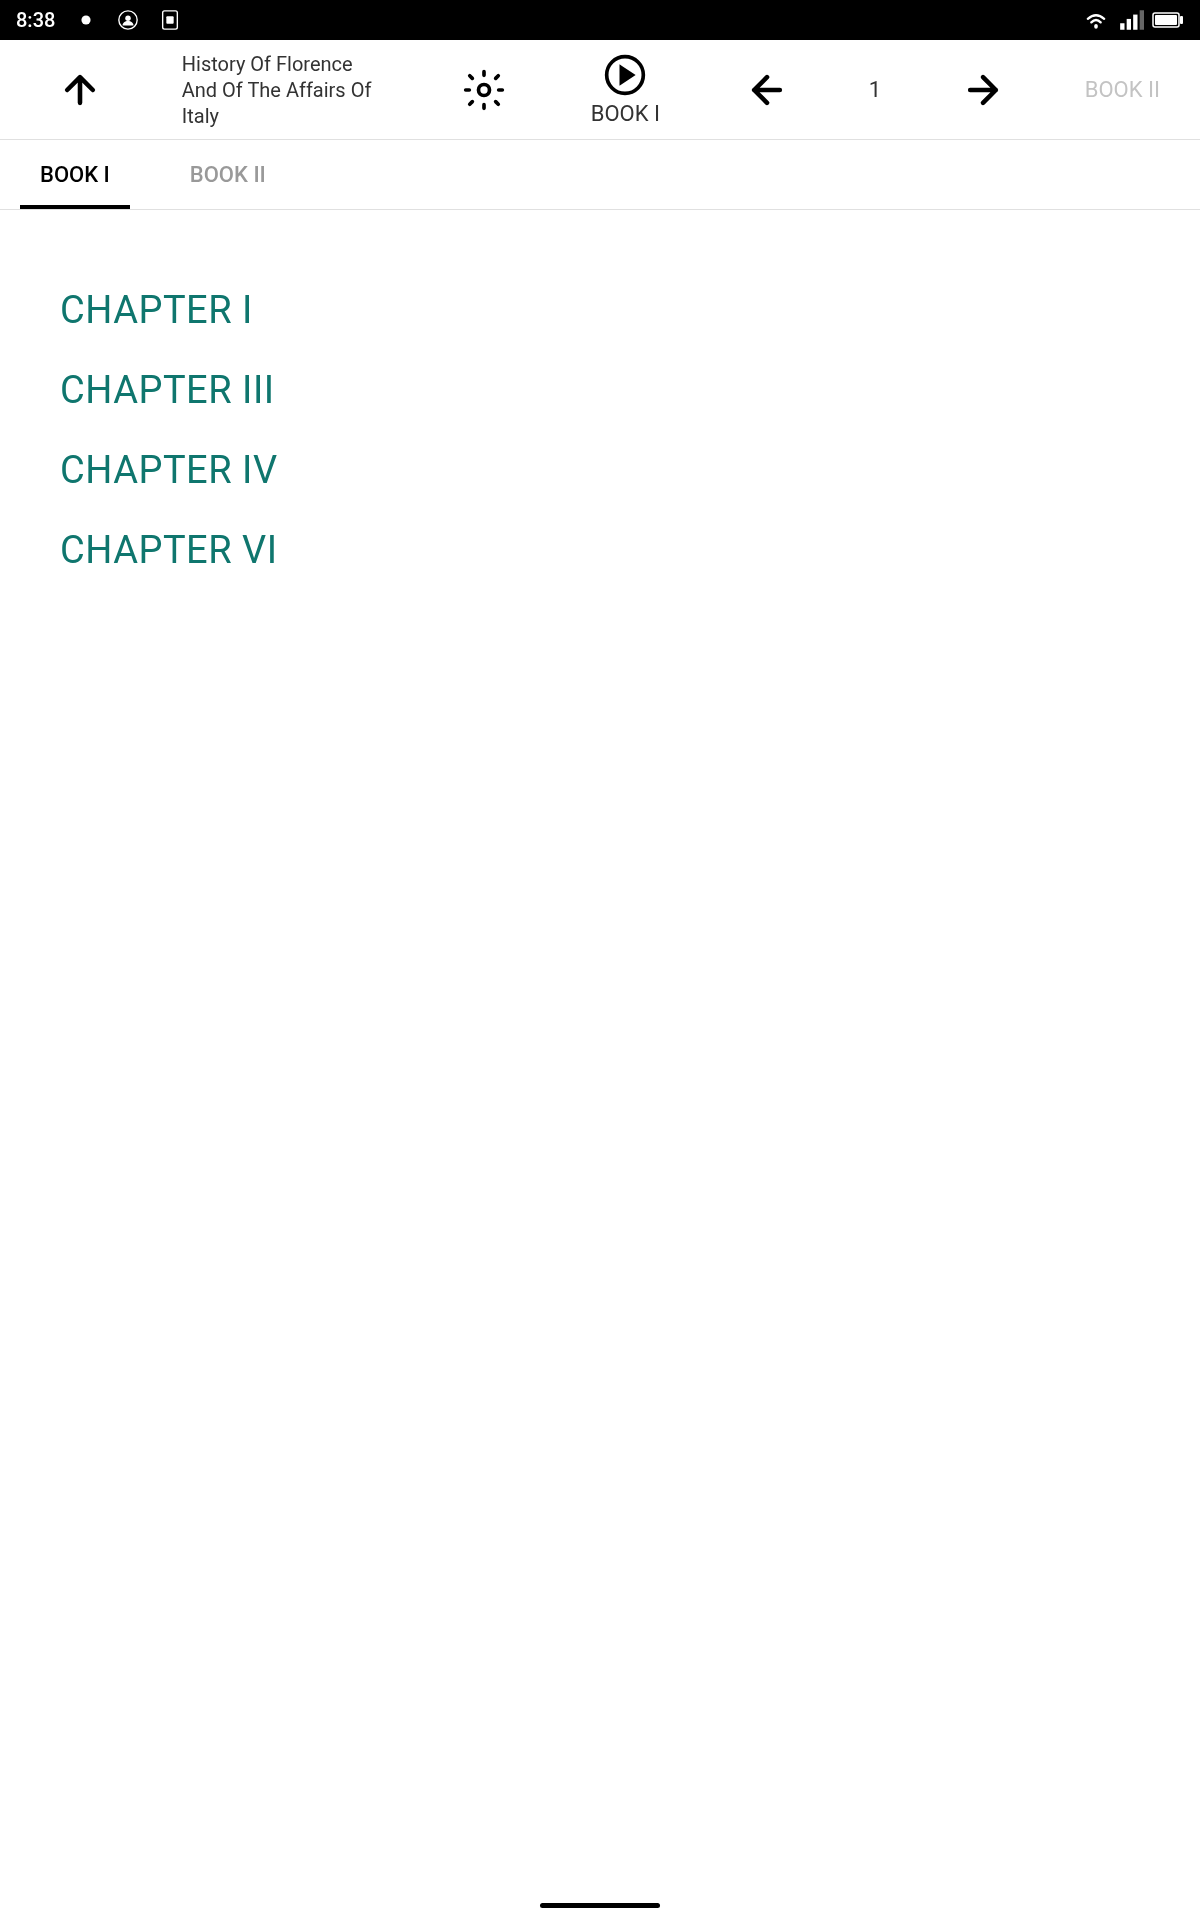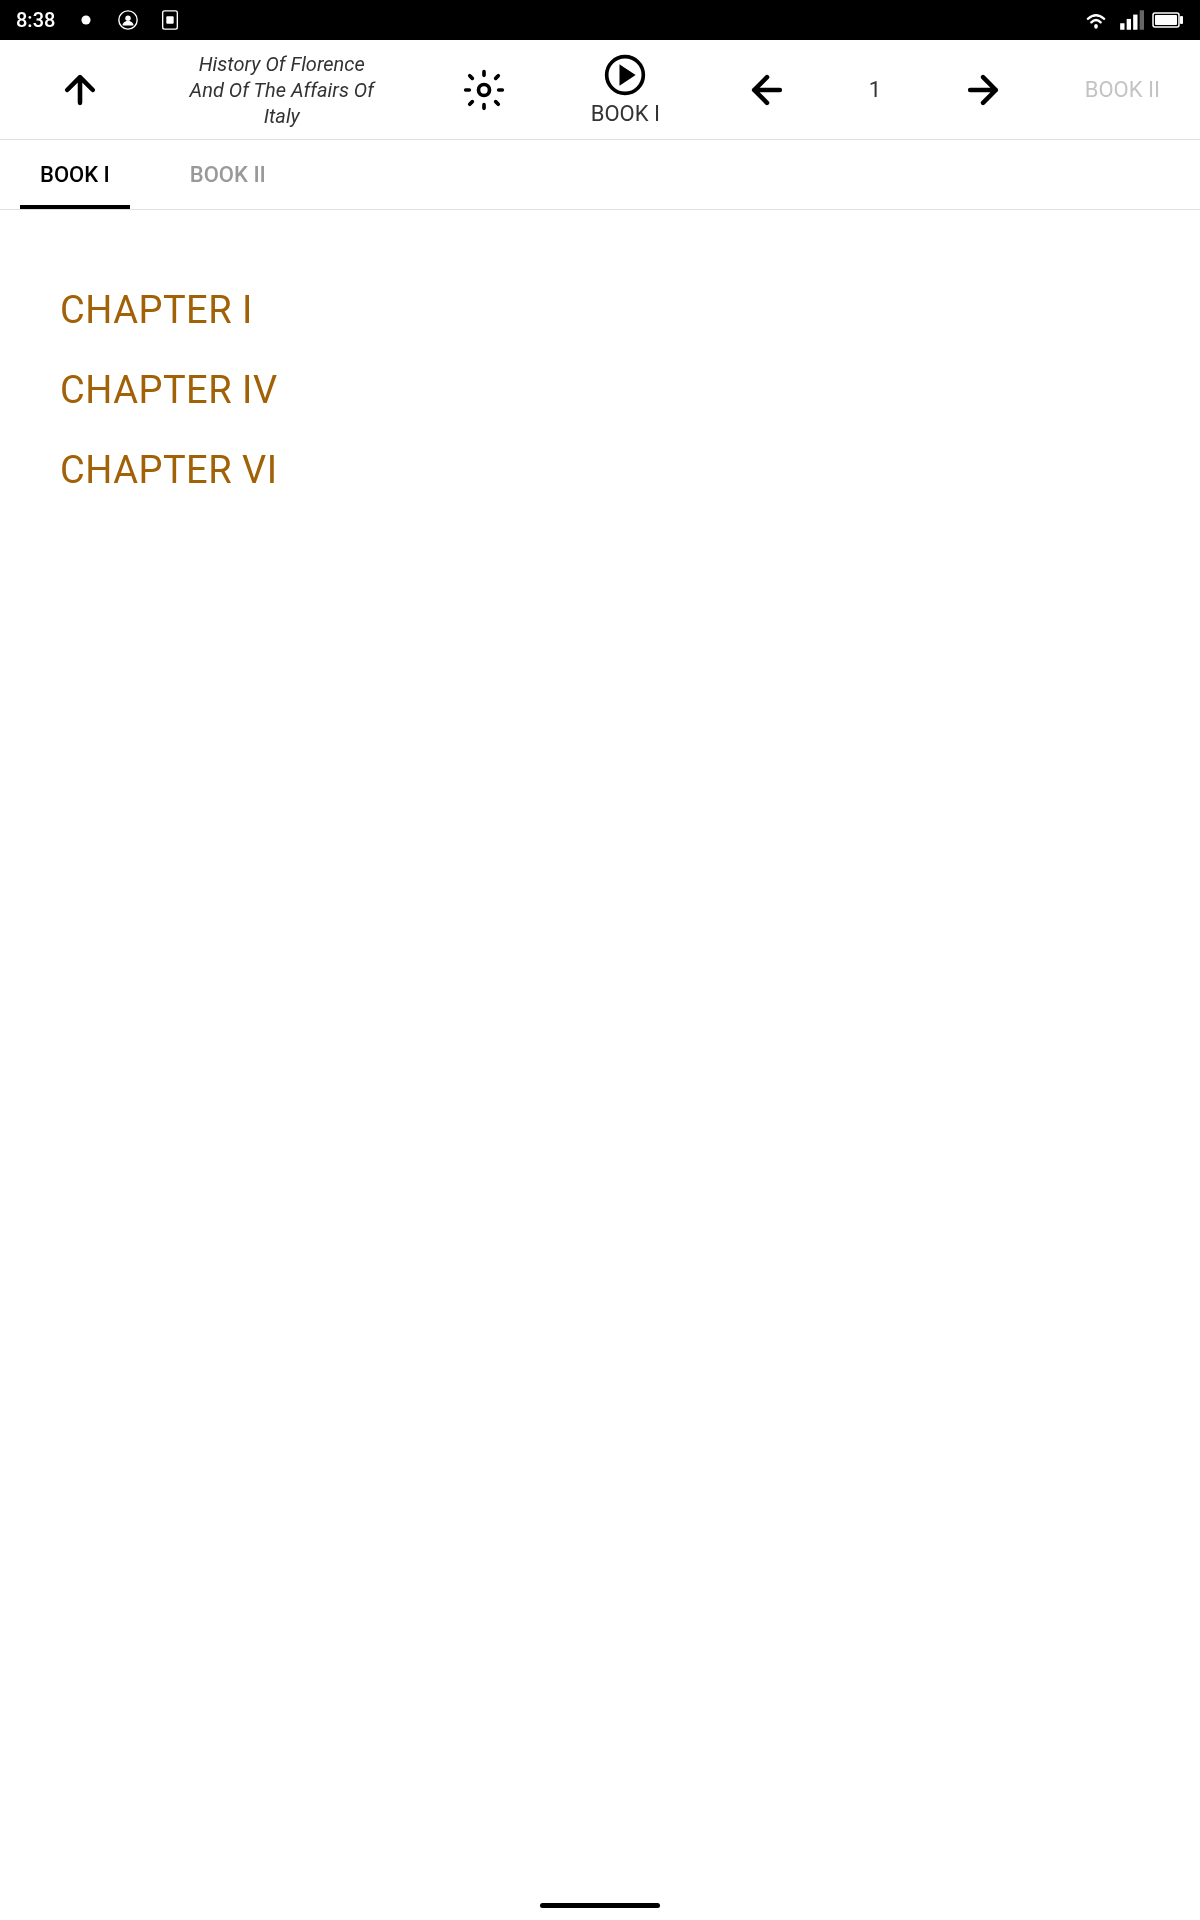--- a/index.html
+++ b/index.html
@@ -64,24 +64,22 @@
     }
 
     .nav-icon-btn svg {
       width: 44px;
       height: 44px;
     }
 
     .nav-book-title {
       font-size: 20px;
       color: #333;
-      text-align: center;
       max-width: 200px;
       line-height: 1.3;
-      font-style: italic;
     }
 
     .nav-center {
       display: flex;
       flex-direction: column;
       align-items: center;
       gap: 4px;
     }
 
     .nav-book-label {
@@ -137,21 +135,21 @@
     }
 
     
     .chapter-list {
       padding: 60px 0 60px 60px;
     }
 
     .chapter-item {
       font-size: 38px;
       font-weight: 400;
-      color: #a16207;
+      color: #0f766e;
       padding: 18px 0;
       cursor: pointer;
       letter-spacing: 0.5px;
     }
 
     
     .bottom-bar {
       position: fixed;
       bottom: 0;
       width: 1200px;
@@ -266,20 +264,23 @@
   <div class="tab-item partial">
     <span>BOOK II</span>
   </div>
 </div>
 
 <div class="chapter-list">
   <div class="chapter-item">
     <span>CHAPTER I</span>
   </div>
   <div class="chapter-item">
+    <span>CHAPTER III</span>
+  </div>
+  <div class="chapter-item">
     <span>CHAPTER IV</span>
   </div>
   <div class="chapter-item">
     <span>CHAPTER VI</span>
   </div>
 </div>
 
 <div class="bottom-bar">
   <div class="bottom-indicator"></div>
 </div>

